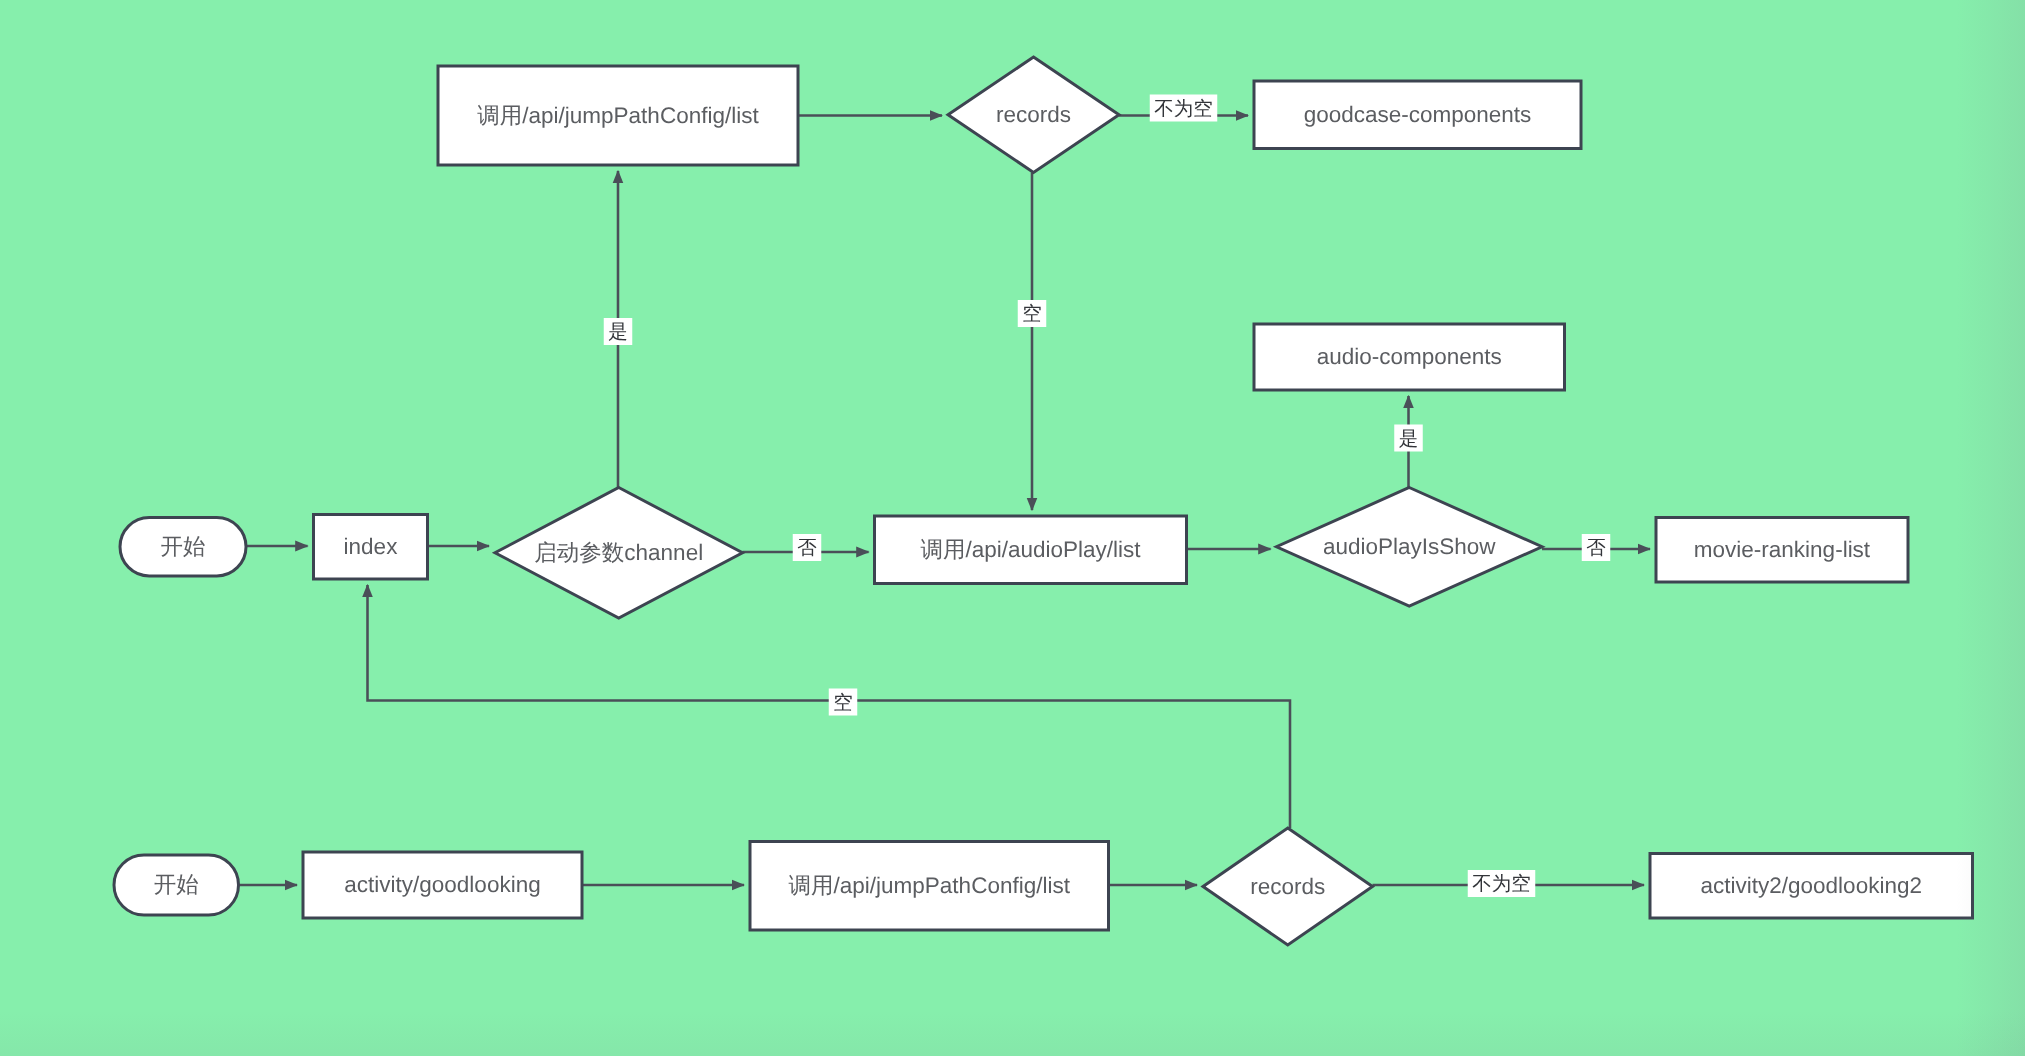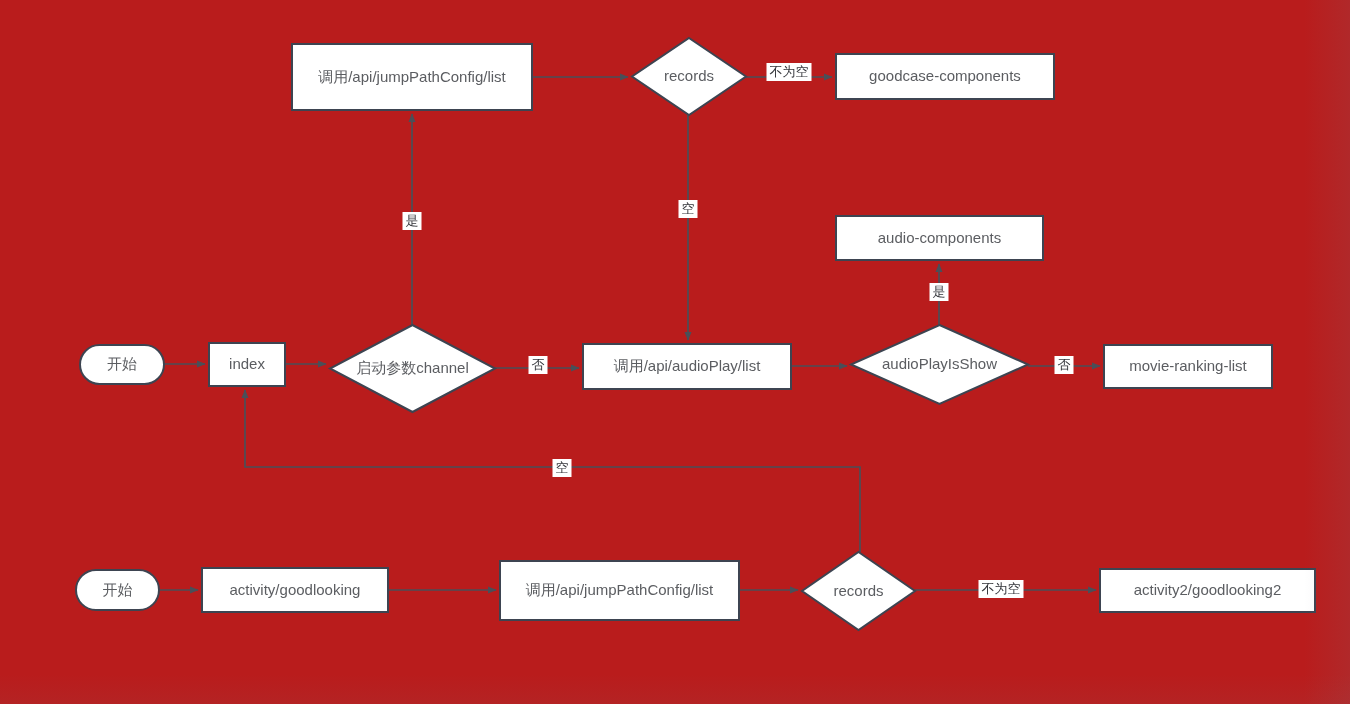--- a/index.html
+++ b/index.html
@@ -10,21 +10,21 @@
   body {
     width: 1350px;
     height: 704px;
     font-family: "Liberation Sans", "DejaVu Sans", sans-serif;
     overflow: hidden;
     position: relative;
   }
   #canvas-wrap {
     position: absolute;
     inset: 0;
-    background: #b91c1c;
+    background: #86efac;
     text-decoration: underline;
   }
   
   #edge-shade-right {
     position: absolute;
     top: 0; right: 0;
     width: 46px; height: 704px;
     background: linear-gradient(to left, rgba(120,125,135,0.13), rgba(255,255,255,0));
     pointer-events: none;
   }

